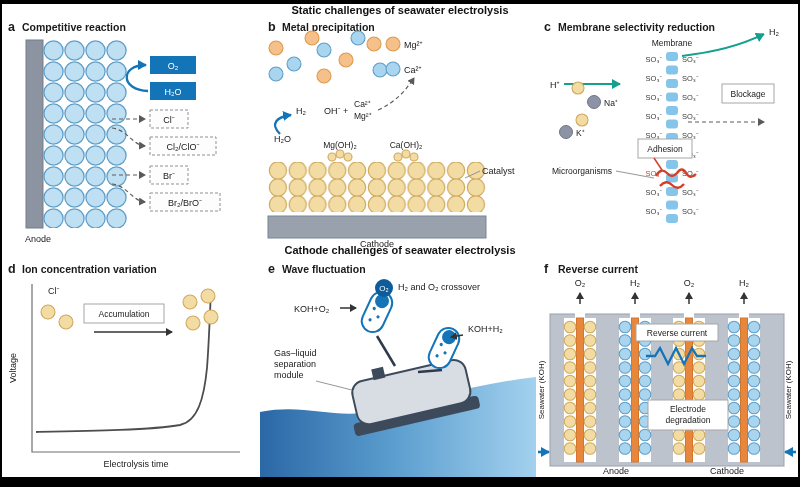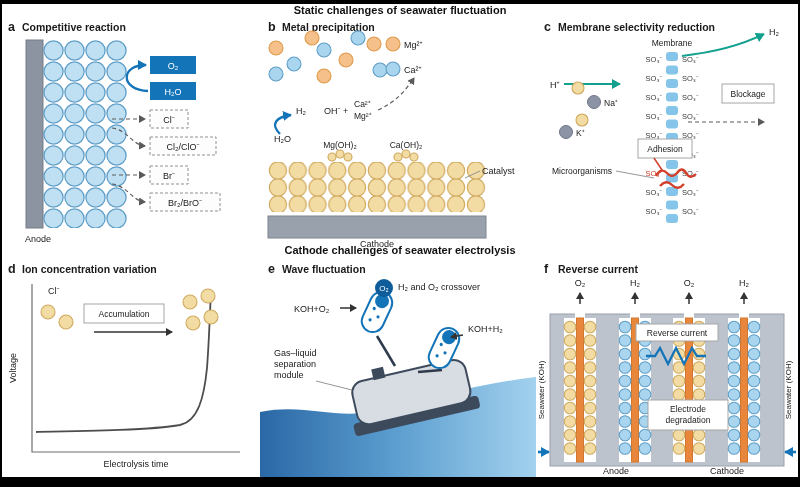--- a/index.html
+++ b/index.html
@@ -71,21 +71,21 @@
             <circle r="5.8" cy="54"></circle>
             <circle r="5.8" cy="67.5"></circle>
             <circle r="5.8" cy="81"></circle>
             <circle r="5.8" cy="94.5"></circle>
             <circle r="5.8" cy="108"></circle>
             <circle r="5.8" cy="121.5"></circle>
           </g>
     </defs>
   </svg>
 
-  <div class="hdr" style="top:0">Static challenges of seawater fluctuation</div>
+  <div class="hdr" style="top:0">Static challenges of seawater electrolysis</div>
   <div class="hdr" style="top:240px">Cathode challenges of seawater electrolysis</div>
 
   <svg style="left:0;top:14px" width="258" height="230" viewBox="0 0 258 230">
     <text class="pl" x="6" y="13">a</text>
     <text class="pt" x="20" y="13">Competitive reaction</text>
     <rect x="24" y="22" width="17" height="188" fill="#8b94a0" stroke="#747d89"></rect>
     <rect x="41" y="22" width="84" height="188" fill="url(#patBub)"></rect>
     <path class="bluearrow" d="M 146,73 C 118,72 118,47 144,47" marker-end="url(#mBlue)"></path>
     <rect x="148" y="38" width="46" height="18" fill="#1474b8"></rect>
     <text class="lbl wht" x="171" y="51" text-anchor="middle">O₂</text>

